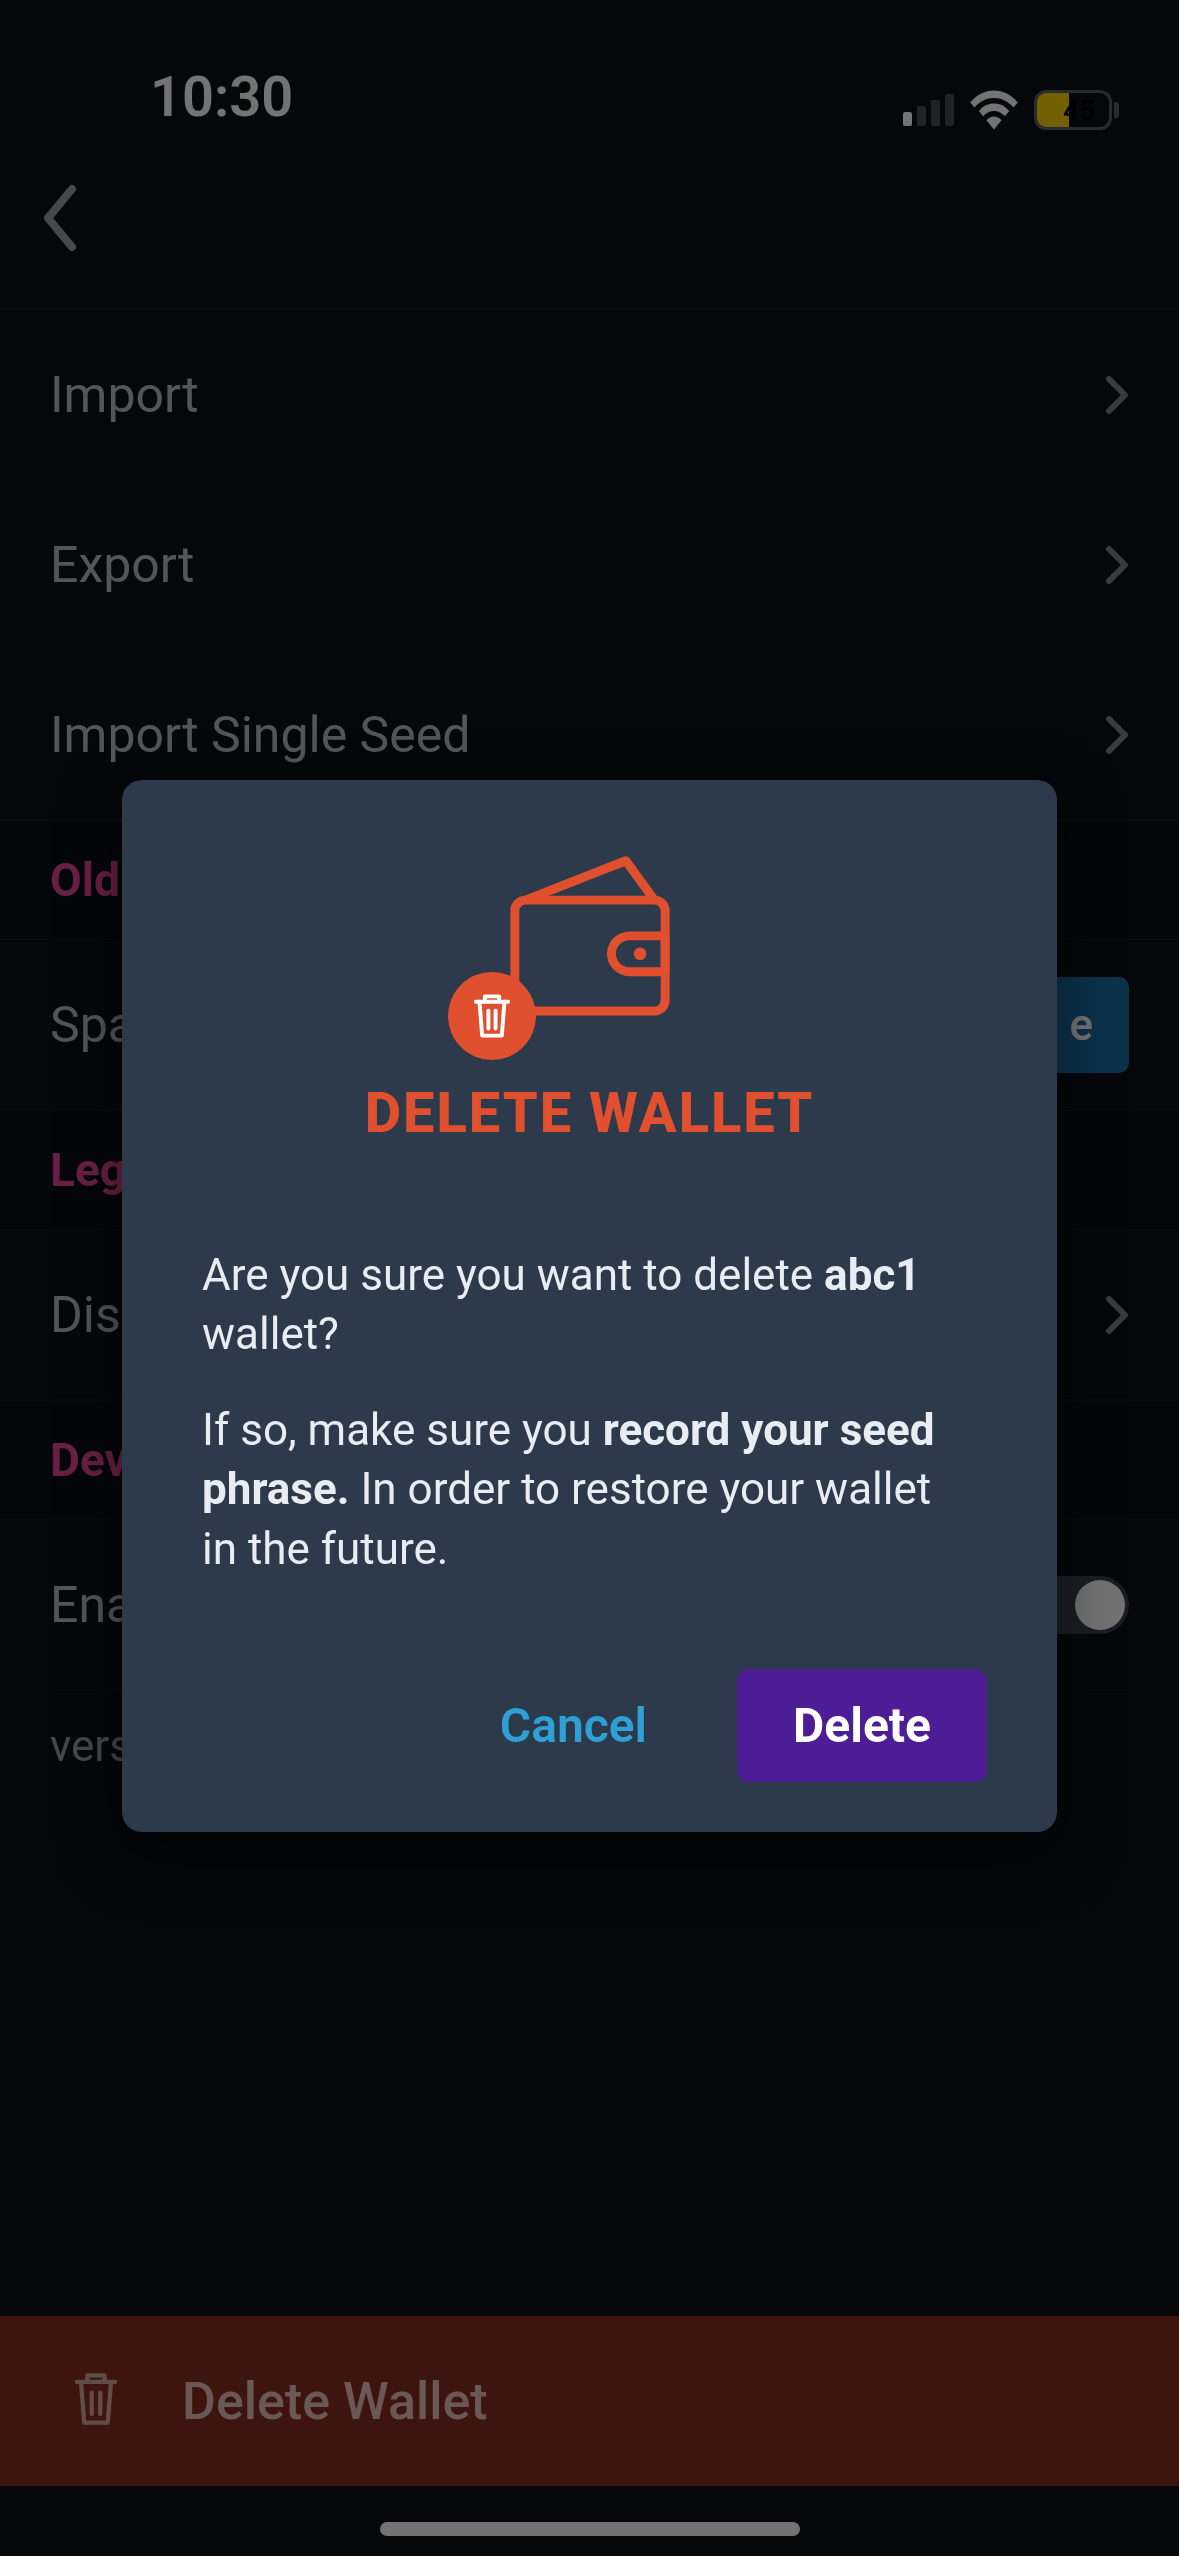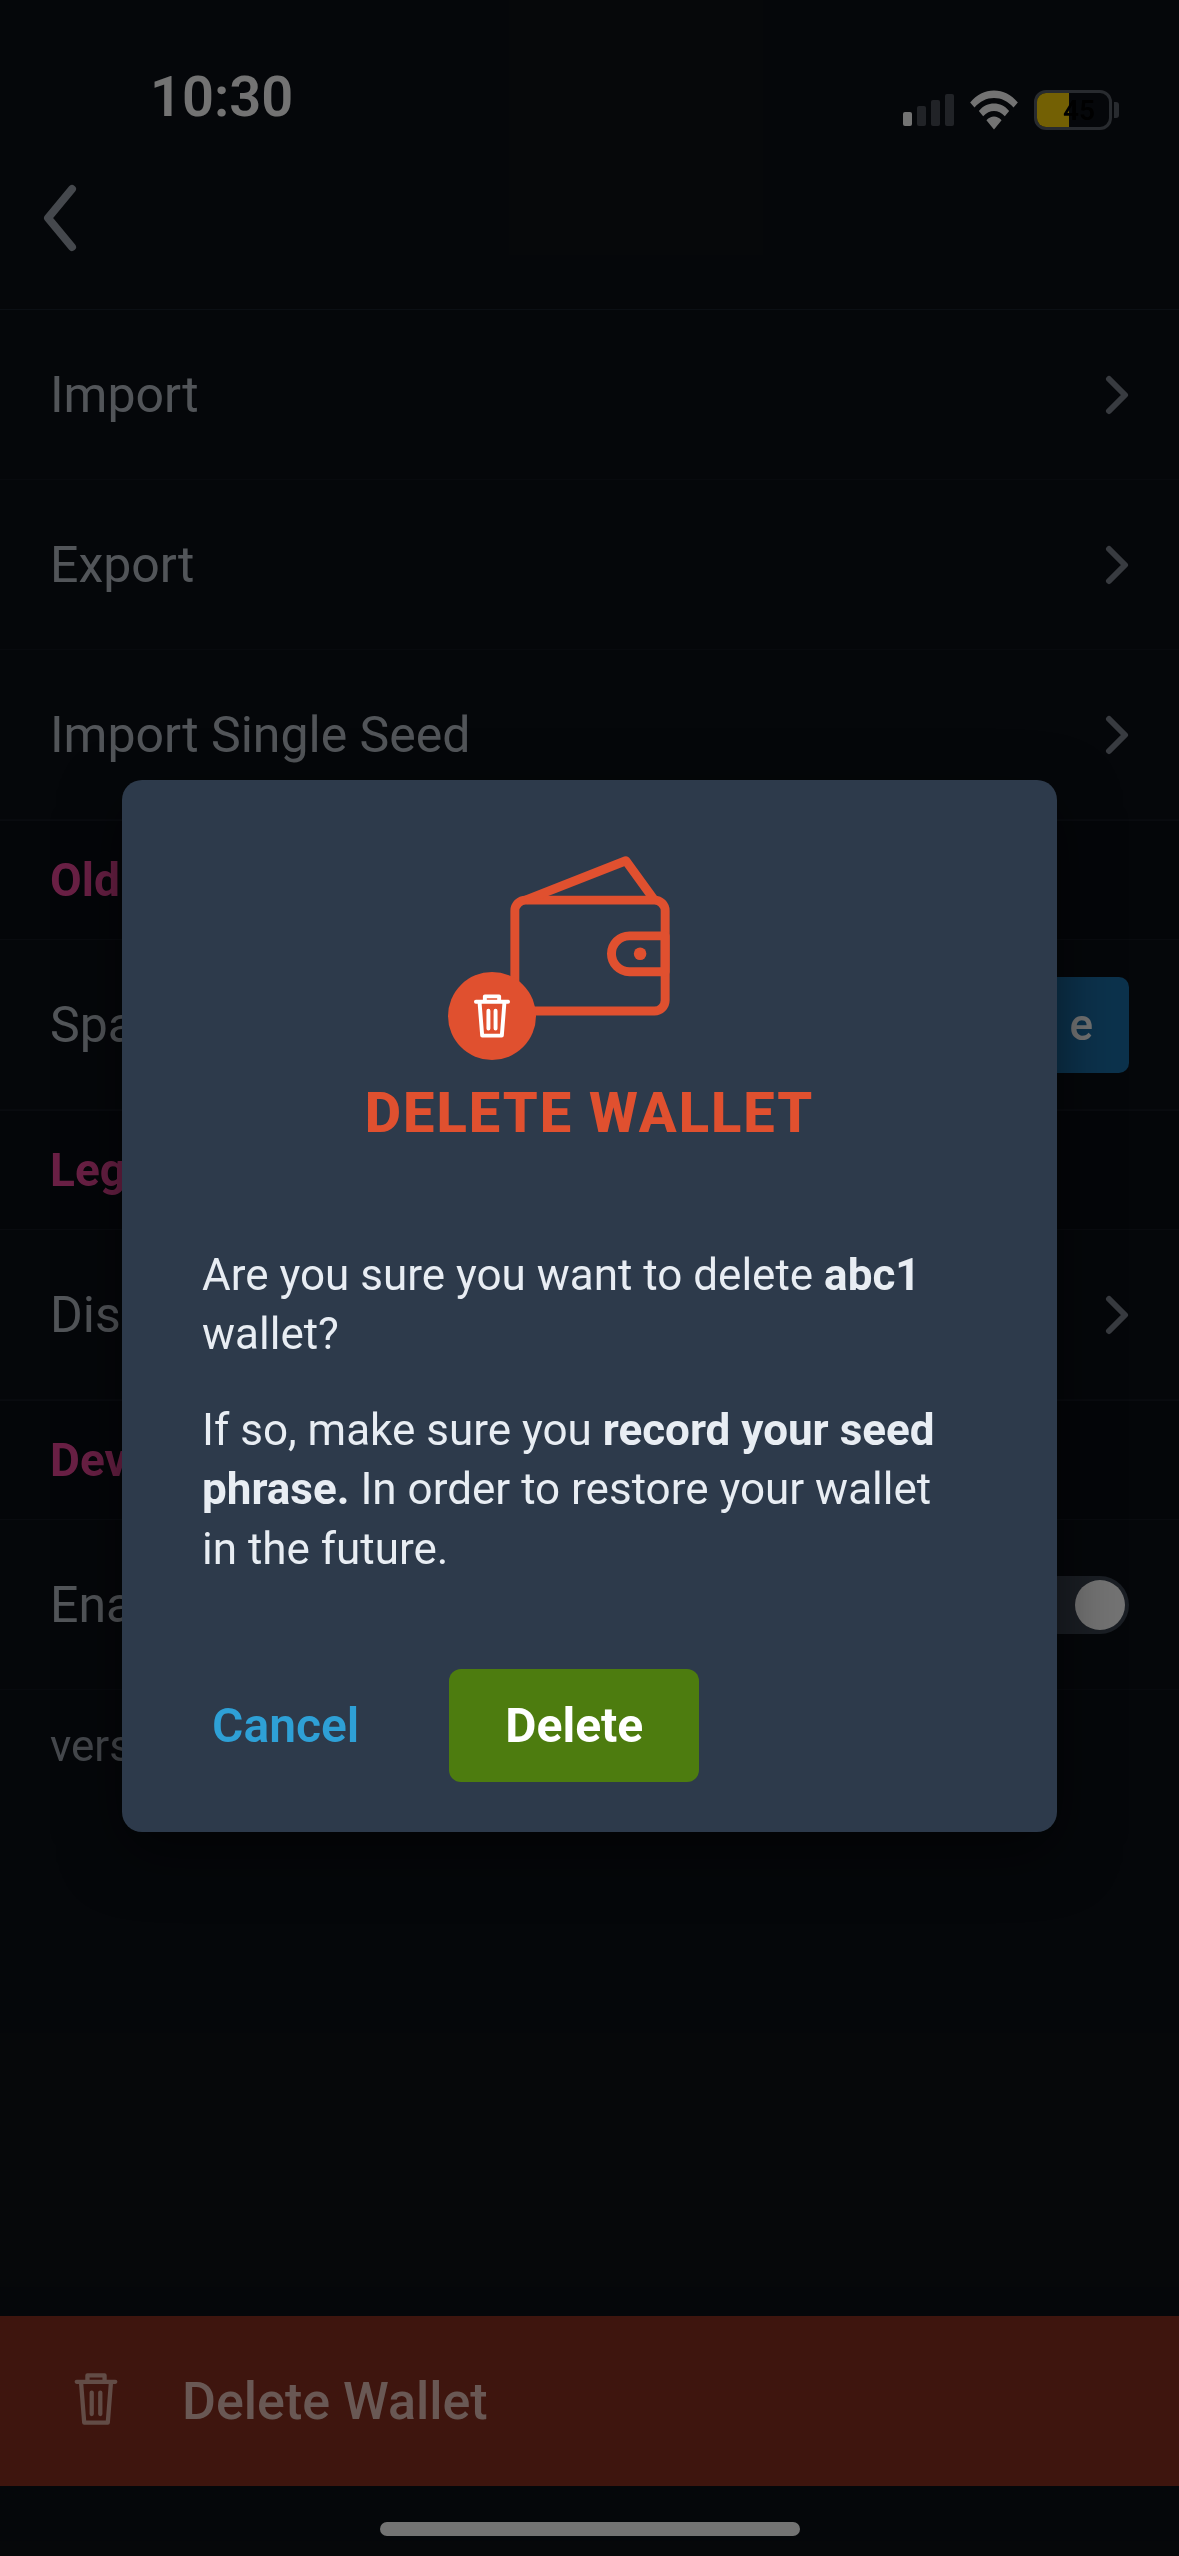--- a/index.html
+++ b/index.html
@@ -233,33 +233,34 @@
   .modal-body {
     font-size: 44px;
     line-height: 1.35;
     color: #e8edf3;
     padding: 0 20px;
   }
   .modal-body p { margin-bottom: 36px; }
   .modal-body .bold { font-weight: 700; }
   .modal-actions {
     display: flex;
+    justify-content: flex-end;
     align-items: center;
     gap: 60px;
     margin-top: 90px;
     padding-right: 10px;
   }
   .cancel-btn {
     color: #2ea0d6;
     font-size: 48px;
     font-weight: 600;
     padding: 20px 30px;
   }
   .confirm-btn {
-    background: #4d7c0f;
+    background: #4c1d95;
     color: #fff;
     font-size: 48px;
     font-weight: 700;
     padding: 28px 56px;
     border-radius: 12px;
   }
 
   .wallet-svg {
     position: relative;
   }

